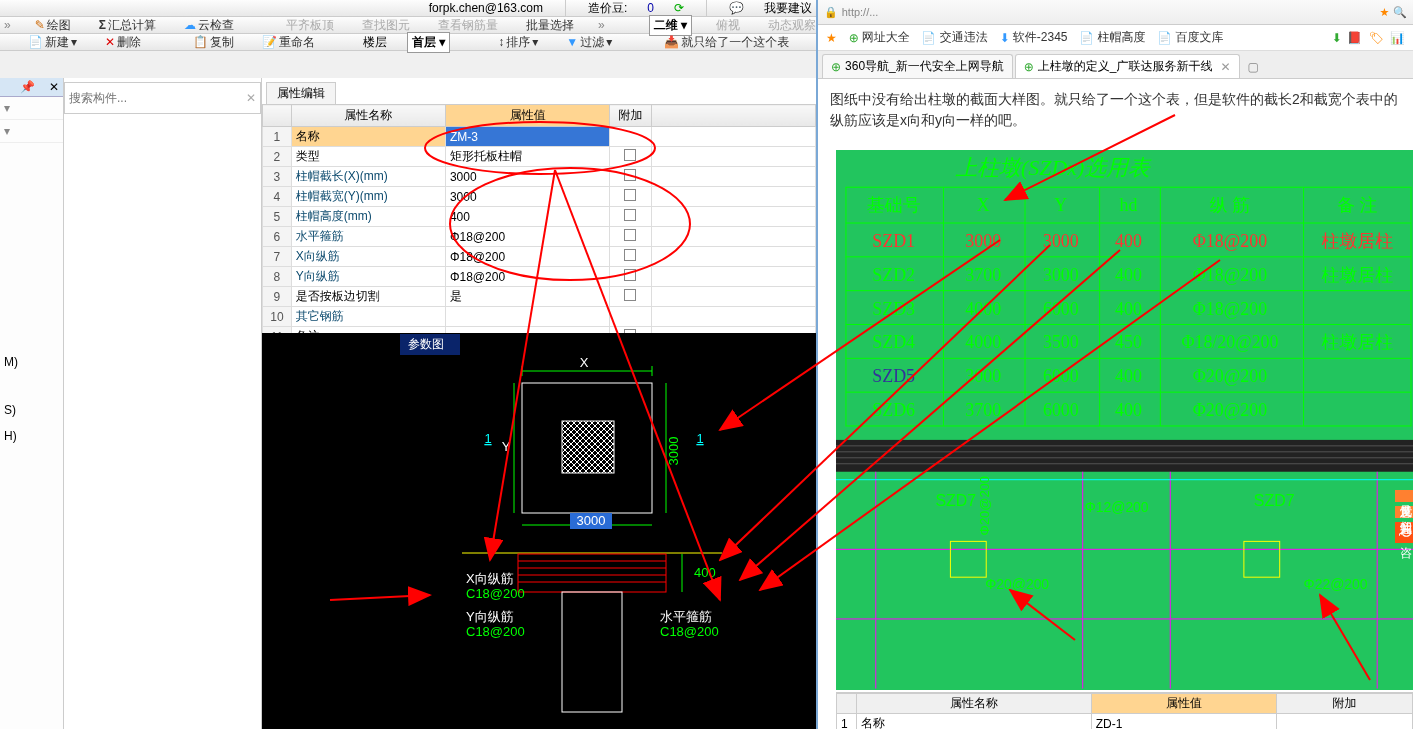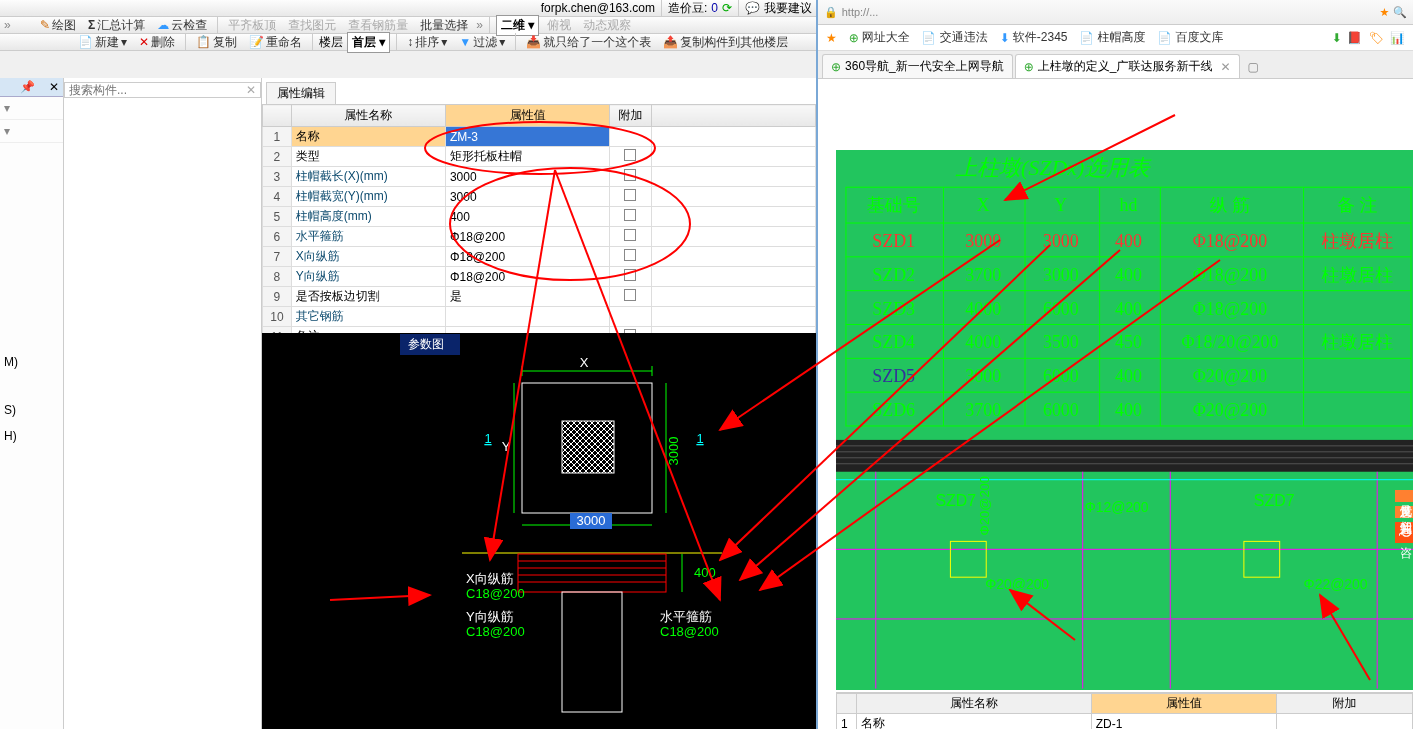--- a/index.html
+++ b/index.html
@@ -12,40 +12,40 @@
     overflow: hidden;
     position: relative;
   }
   .toolbar-row {
     display: flex;
     align-items: center;
     height: 16px;
     background: linear-gradient(#fdfdfd,#e8e8e8);
     border-bottom: 1px solid #ccc;
     padding: 8px 4px;
-    gap: 4px;
+    gap: 20px;
     font-size: 12px;
     white-space: nowrap;
   }
   .toolbar-row .tool { display:inline-flex; align-items:center; gap:2px; color:#333; cursor:pointer; padding:2px 4px; }
   .toolbar-row .sep { width:1px; height:18px; background:#ccc; margin:0 2px; }
   .left-pane {
     position:absolute; left:0; top:78px; width:64px; bottom:0;
     background:#fdfdfd; border-right:1px solid #ccc;
   }
   .left-pane .header {
     background:#d6e6f5; border-bottom:1px solid #aac; padding:2px 4px;
     display:flex; justify-content:space-between; align-items:center;
   }
   .tree-pane {
     position:absolute; left:64px; top:78px; width:198px; bottom:0;
     background:#fff; border-right:1px solid #ccc;
   }
   .search-box {
-    width:100%; padding:0 4px; display:flex; align-items:center;
+    width:100%; padding:8px 4px; display:flex; align-items:center;
     border:1px solid #ccc; margin:4px 0;justify-content:center;
   }
   .search-box input { border:none; outline:none; flex:1; font-size:12px; }
   .tree { padding:4px 6px; }
   .tree-node { padding:1px 0 1px 14px; position:relative; cursor:pointer; }
   .tree-node::before { content:"⊞"; position:absolute; left:0; top:0; color:#666; font-size:10px; }
   .tree-node.expanded::before { content:"⊟"; }
   .tree-leaf { padding:1px 0 1px 28px; cursor:pointer; }
   .tree-leaf.selected { background:#3399ff; color:#fff; }
   .tree-leaf .tree-ic { color:#2a7; margin-right:4px; }
@@ -426,20 +426,21 @@
         <span>360导航_新一代安全上网导航</span>
     </div>
     <div class="btab active">
       <span style="color:#3a3">⊕</span>
         <span>上柱墩的定义_广联达服务新干线</span>
       <span class="close">✕</span>
     </div>
     <span style="padding:4px 6px;color:#888">▢</span>
   </div>
 
+  <div class="question-text">图纸中没有给出柱墩的截面大样图。就只给了一个这个表，但是软件的截长2和截宽个表中的纵筋应该是x向和y向一样的吧。</div>
 
   <div class="cad-area">
     <svg class="cad-svg" viewBox="0 0 580 540">
 
       <text x="120" y="24" fill="#0f0" font-size="22" class="szd-table" style="font-style:italic">上柱墩(SZDx)选用表</text>
 
       <g stroke="#0f0" stroke-width="1" fill="none">
         <rect x="10" y="36" width="568" height="240"></rect>
         <line x1="10" y1="72" x2="578" y2="72"></line>
         <line x1="10" y1="106" x2="578" y2="106"></line>

